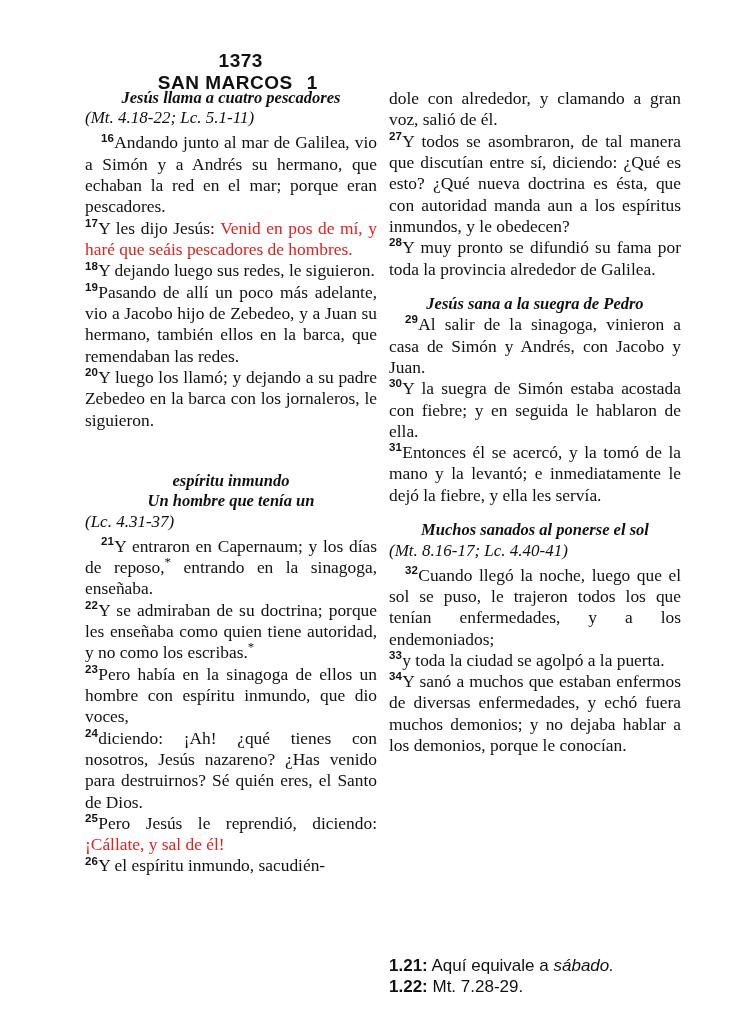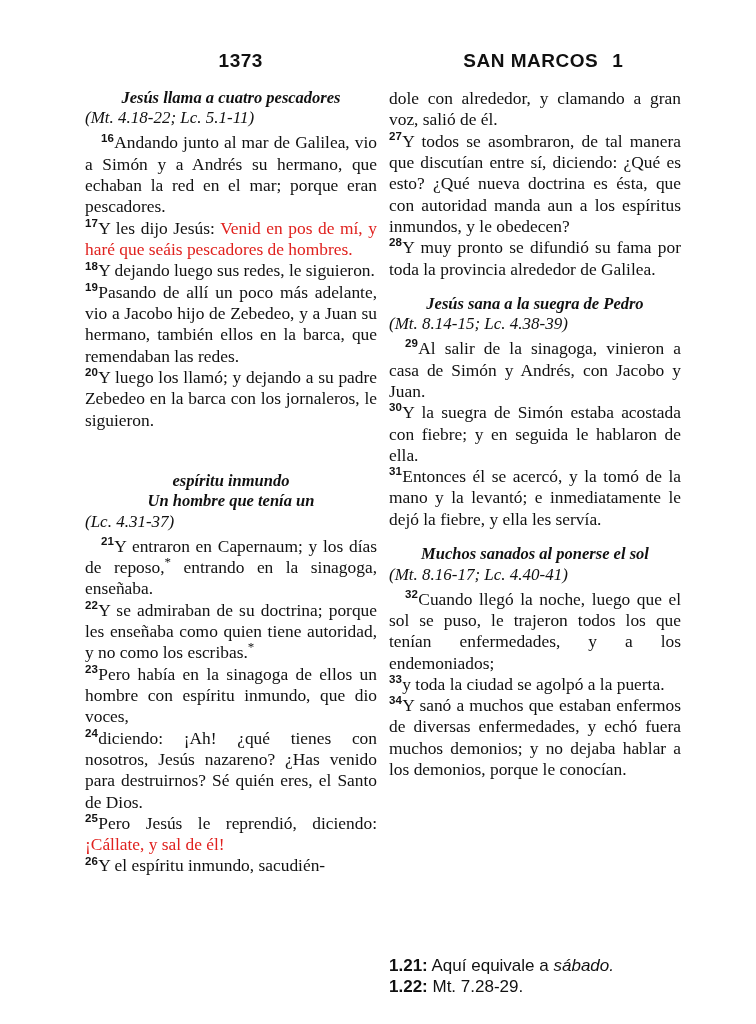--- a/index.html
+++ b/index.html
@@ -21,20 +21,21 @@
     width: 756px;
     height: 1024px;
     box-sizing: border-box;
     padding: 50px 60px 20px 85px;
   }
   .header {
     display: flex;
     align-items: baseline;
     height: 34px;
     margin-bottom: 4px;
+    flex-direction: column;
   }
   .page-number {
     font-family: "Liberation Sans", sans-serif;
     font-weight: bold;
     font-size: 19px;
     letter-spacing: 0.5px;
     width: 50%;
     text-align: center;
     padding-left: 6px;
     box-sizing: border-box;
@@ -179,21 +180,20 @@
 
       <p class="v">dole con alrededor, y clamando a gran voz, salió de él.</p>
 
       <p class="v"><span class="vn">27</span><span>Y todos se asombraron, de tal manera que discutían entre sí, diciendo: ¿Qué es esto? ¿Qué nueva doctrina es ésta, que con autoridad manda aun a los espíritus inmundos, y le obedecen?</span></p>
 
       <p class="v"><span class="vn">28</span><span>Y muy pronto se difundió su fama por toda la provincia alrededor de Galilea.</span></p>
 
       <div class="space-md"></div>
 
       <div class="sec-title">Jesús sana a la suegra de Pedro</div>
-      <div class="sec-ref">(Mt. 8.14-15; Lc. 4.38-39)</div>
 
       <p class="v indent"><span class="vn">29</span><span>Al salir de la sinagoga, vinieron a casa de Simón y Andrés, con Jacobo y Juan.</span></p>
 
       <p class="v"><span class="vn">30</span><span>Y la suegra de Simón estaba acostada con fiebre; y en seguida le hablaron de ella.</span></p>
 
       <p class="v"><span class="vn">31</span><span>Entonces él se acercó, y la tomó de la mano y la levantó; e inmediatamente le dejó la fiebre, y ella les servía.</span></p>
 
       <div class="space-md"></div>
 
       <div class="sec-title">Muchos sanados al ponerse el sol</div>

